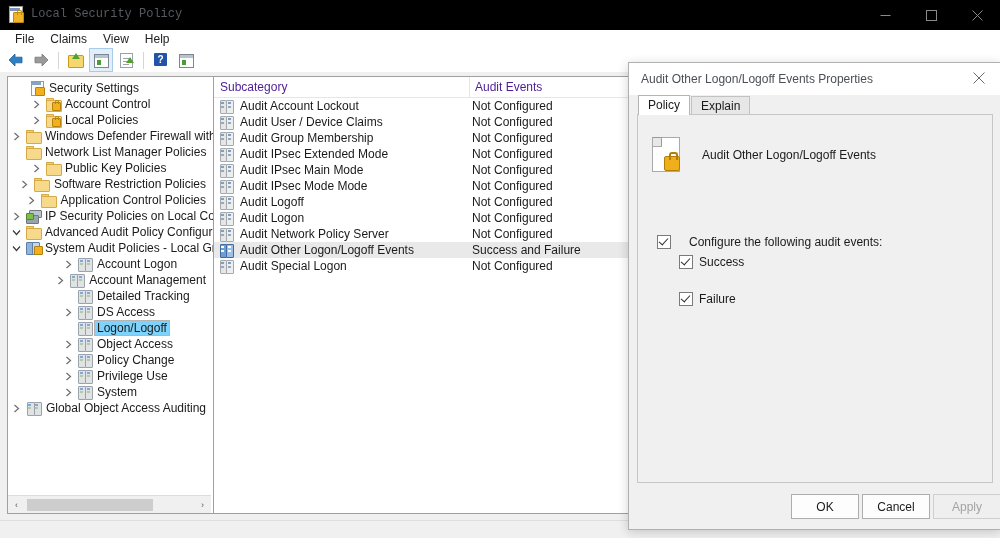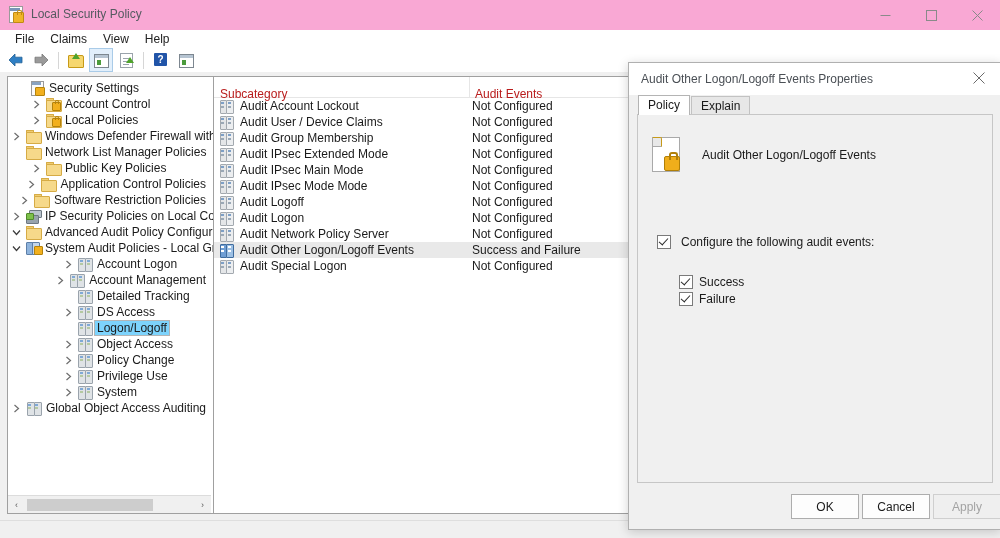--- a/index.html
+++ b/index.html
@@ -6,21 +6,21 @@
   body{
     width:1000px;height:538px;overflow:hidden;
     background:#ffffff;
     font-family:"Liberation Sans", sans-serif;
     font-size:12px;color:#1f1f1f;
     -webkit-font-smoothing:antialiased;
   }
   .app{position:relative;width:1000px;height:538px;background:#f0f0f0;}
 
   
-  .titlebar{position:absolute;left:0;top:0;width:1000px;height:30px;background:#f9a8d4;}
+  .titlebar{position:absolute;left:0;top:0;width:1000px;height:30px;background:#000000;font-family:Liberation Mono, monospace;}
   .title-left{position:absolute;left:8px;top:6px;display:flex;align-items:center;gap:7px;}
   .title-text{font-size:12px;color:#555a60;white-space:nowrap;}
   .app-icon{width:16px;height:16px;position:relative;}
   .app-icon .pg{position:absolute;left:1px;top:0;width:12px;height:15px;background:#fdfdfd;border:1px solid #9a9a9a;}
   .app-icon .bar{position:absolute;left:2px;top:2px;width:10px;height:3px;background:#7a94b8;}
   .app-icon .lk{position:absolute;left:5px;top:6px;width:9px;height:9px;background:#f0b429;border:1px solid #c08a12;border-radius:1px;}
   .app-icon .lk:after{content:"";position:absolute;left:3px;top:-3px;width:3px;height:4px;border:1px solid #c08a12;border-bottom:none;border-radius:2px 2px 0 0;}
 
   .winbtns{position:absolute;right:0;top:0;height:30px;display:flex;}
   .winbtn{width:46px;height:30px;display:flex;align-items:center;justify-content:center;}
@@ -94,21 +94,21 @@
   .sysaudit .lock{position:absolute;left:8px;top:5px;width:7px;height:7px;background:#f2b01e;border:1px solid #b5830c;border-radius:1px;}
 
   
   .hsb{position:absolute;left:0;bottom:0;width:203px;height:17px;background:#f0f0f0;border-top:1px solid #dcdcdc;display:flex;align-items:center;}
   .hsb .btn{width:17px;height:16px;display:flex;align-items:center;justify-content:center;color:#5a5a5a;font-size:9px;}
   .hsb .track{position:relative;flex:1;height:16px;background:#f0f0f0;}
   .hsb .thumb{position:absolute;left:2px;top:2px;width:126px;height:12px;background:#cdcdcd;}
 
   
   .lst-head{position:relative;height:20px;background:#ffffff;border-bottom:1px solid #e6e6e6;}
-  .lst-head .col{position:absolute;top:10px;font-size:12px;color:#b91c1c;}
+  .lst-head .col{position:absolute;top:3px;font-size:12px;color:#4c1d95;}
   .lst-head .div{position:absolute;top:0;width:1px;height:20px;background:#e6e6e6;}
   .lrow{position:relative;height:16px;line-height:16px;font-size:12px;color:#1a1a1a;white-space:nowrap;}
   .lrow.sel{background:#e9e9e9;}
   .lrow .nm{position:absolute;left:26px;top:0;}
   .lrow .ev{position:absolute;left:258px;top:0;}
   .lrow .ico{position:absolute;left:6px;top:2px;}
 
   .auditico{position:relative;width:13px;height:12px;}
   .auditico .a{position:absolute;left:0;top:0;width:5px;height:12px;background:#e4e6e8;border:1px solid #a3a9af;border-radius:1px;}
   .auditico .b{position:absolute;left:6px;top:0;width:6px;height:12px;background:#eceef0;border:1px solid #a3a9af;border-radius:1px;}
@@ -141,23 +141,23 @@
   .tabpanel{position:absolute;left:8px;top:19px;width:354px;height:367px;background:#f0f0f0;border:1px solid #c6c6c6;}
 
   .hdrrow{position:absolute;left:14px;top:22px;display:flex;align-items:center;gap:20px;}
   .docicon{position:relative;width:30px;height:36px;}
   .docicon .pg{position:absolute;left:0;top:0;width:26px;height:33px;background:#ffffff;border:1px solid #a9a9a9;}
   .docicon .fold{position:absolute;right:0;top:0;width:8px;height:8px;background:#e8e8e8;border-left:1px solid #a9a9a9;border-bottom:1px solid #a9a9a9;}
   .docicon .lk{position:absolute;left:12px;top:19px;width:14px;height:13px;background:#f0ae1b;border:1px solid #b07f08;border-radius:2px;}
   .docicon .lk:after{content:"";position:absolute;left:4px;top:-5px;width:5px;height:6px;border:2px solid #b07f08;border-bottom:none;border-radius:3px 3px 0 0;}
   .hdrname{font-size:12px;color:#1a1a1a;}
 
-  .cfgrow{position:absolute;left:19px;top:120px;display:flex;align-items:center;gap:10px;}
+  .cfgrow{position:absolute;left:19px;top:120px;display:flex;align-items:center;gap:18px;}
   .subrow{position:absolute;left:41px;display:flex;align-items:center;gap:6px;}
-  .subrow.s1{top:160px;} .subrow.s2{top:177px;}
+  .subrow.s1{top:140px;} .subrow.s2{top:177px;}
   .cb{width:12px;height:12px;background:#ffffff;border:1px solid #7a7a7a;position:relative;display:inline-block;}
   .cb.checked:after{content:"";position:absolute;left:3px;top:0px;width:4px;height:8px;border:solid #2b2b2b;border-width:0 1.6px 1.6px 0;transform:rotate(42deg);}
   .cblabel{font-size:12px;color:#1a1a1a;}
 
   .dlg-btns{position:absolute;left:0;bottom:0;width:371px;height:44px;}
   .dbtn{position:absolute;top:9px;width:66px;height:23px;background:#fdfdfd;border:1px solid #adadad;font-size:12px;color:#1a1a1a;display:flex;align-items:center;justify-content:center;}
   .dbtn.ok{left:162px;}
   .dbtn.cancel{left:233px;}
   .dbtn.apply{left:304px;background:#efefef;border-color:#cfcfcf;color:#a3a3a3;}
 </style>
@@ -349,36 +349,36 @@
               <svg width="9" height="9" viewBox="0 0 9 9">
                 <path d="M2.5 1 L6.5 4.5 L2.5 8" fill="none" stroke="#6d6d6d" stroke-width="1.2"></path>
               </svg>
             </span>
             <span class="tico">
               <span class="folder">
                 <span class="t"></span>
                 <span class="b"></span>
               </span>
             </span>
-            <span class="lbl">Application Control Policies</span>
+            <span class="lbl">Software Restriction Policies</span>
           </div>
           <div class="trow">
             <span style="display:inline-block;width:20px"></span>
             <span class="twist">
               <svg width="9" height="9" viewBox="0 0 9 9">
                 <path d="M2.5 1 L6.5 4.5 L2.5 8" fill="none" stroke="#6d6d6d" stroke-width="1.2"></path>
               </svg>
             </span>
             <span class="tico">
               <span class="folder">
                 <span class="t"></span>
                 <span class="b"></span>
               </span>
             </span>
-            <span class="lbl">Software Restriction Policies</span>
+            <span class="lbl">Application Control Policies</span>
           </div>
           <div class="trow">
             <span style="display:inline-block;width:20px"></span>
             <span class="twist">
               <svg width="9" height="9" viewBox="0 0 9 9">
                 <path d="M2.5 1 L6.5 4.5 L2.5 8" fill="none" stroke="#6d6d6d" stroke-width="1.2"></path>
               </svg>
             </span>
             <span class="tico">
               <span class="ipsec">

